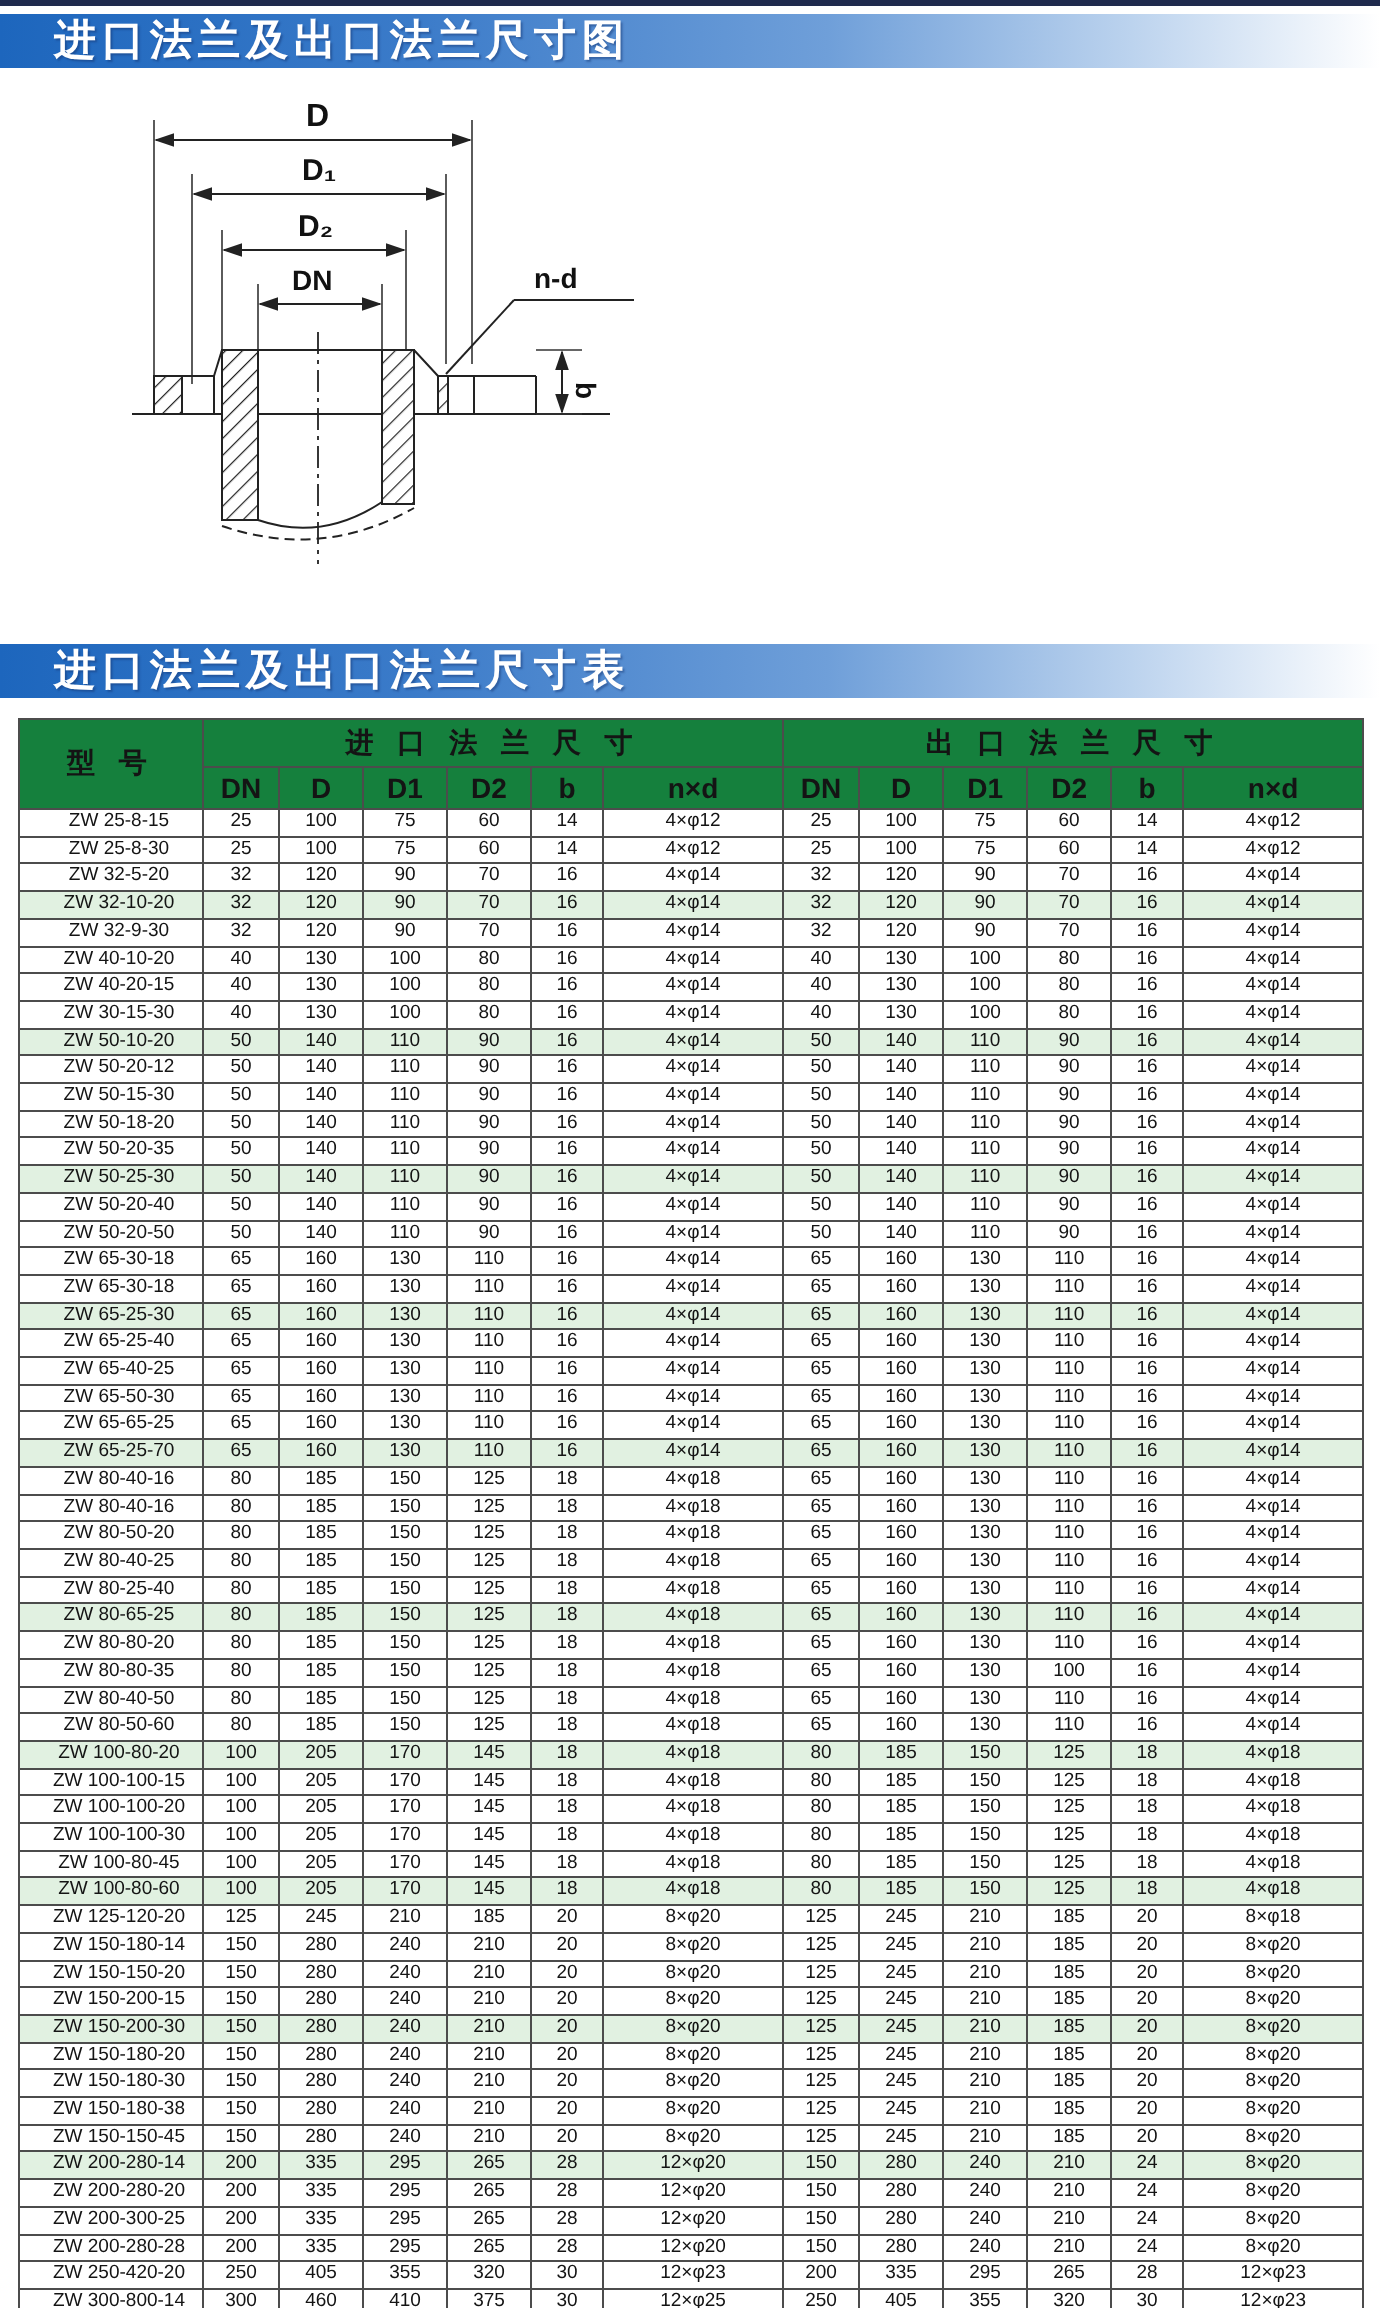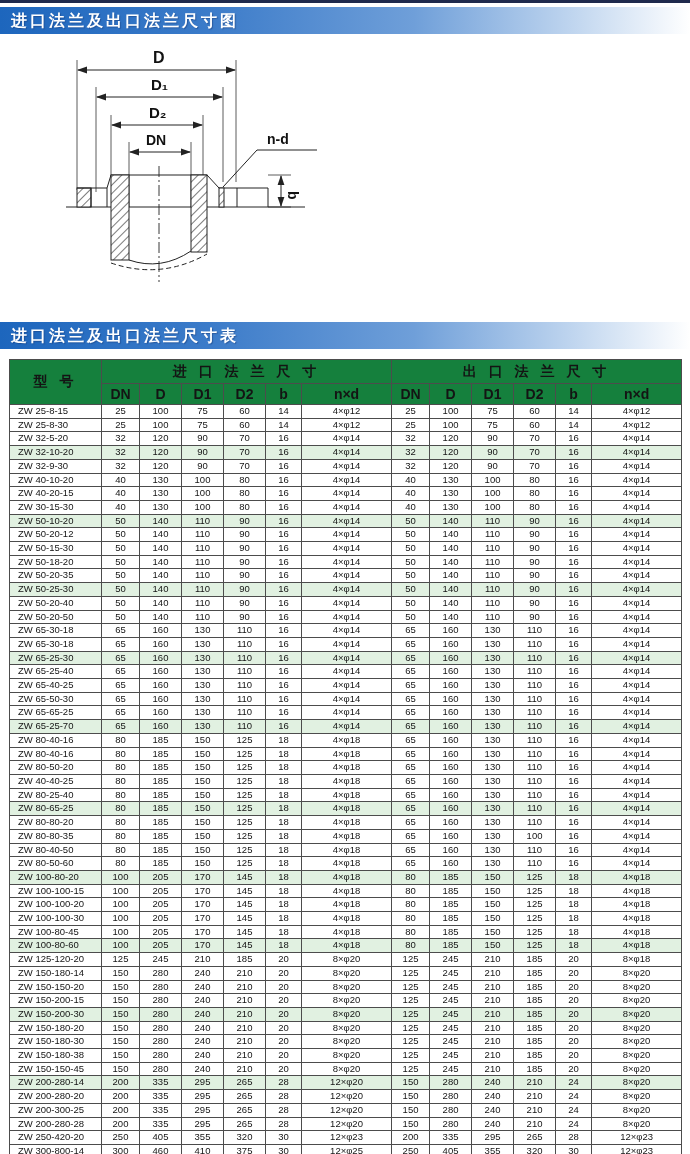--- a/index.html
+++ b/index.html
@@ -5,41 +5,41 @@
   html,body{margin:0;padding:0;}
   body{
     width:690px;height:1154px;background:#ffffff;position:relative;
     font-family:"Liberation Sans","DejaVu Sans",sans-serif;color:#1a1a1a;
     overflow:hidden;
   }
   .topline{height:3px;background:var(--top-line,#1f2a4d);}
   .title-bar{
     margin-top:4px;height:27px;line-height:27px;
     background:linear-gradient(90deg,var(--bar-start,#1d66bd) 0%,#3b7bc9 30%,#6f9fd9 60%,#bcd3ee 82%,#ffffff 100%);
-    color:#ffffff;font-weight:bold;font-size:16px;letter-spacing:3px;padding-left:11px;
+    color:#ffffff;font-weight:bold;font-size:21px;letter-spacing:3px;padding-left:27px;
     text-shadow:1px 1px 1px rgba(20,50,110,.45);
   }
   .bar2{margin-top:29px;}
   .diagram-wrap{height:259px;padding:6px 0 0 56px;box-sizing:border-box;}
   svg text{font-family:"Liberation Sans","DejaVu Sans",sans-serif;fill:#111;}
   .dline{stroke:#222;stroke-width:1;fill:none;}
   .thin{stroke:#333;stroke-width:0.8;fill:none;}
   .dash{stroke:#222;stroke-width:1;fill:none;stroke-dasharray:5 3;}
   .cline{stroke:#222;stroke-width:0.9;fill:none;stroke-dasharray:11 3 2 3;}
   .hatchbox{fill:url(#hatch);stroke:#222;stroke-width:1;}
   .dim-table{
     border-collapse:collapse;table-layout:fixed;width:672px;margin:10px 0 0 9px;
     font-size:9.5px;color:#141414;
   }
   .dim-table th,.dim-table td{border:1px solid #4c4c4c;text-align:center;padding:0;}
   .dim-table thead th{font-size:14px;font-weight:bold;background:#15803d;}
   .dim-table .h1{height:24px;font-size:12px;letter-spacing:4px;}
   .dim-table .h2 th{height:20px;letter-spacing:0;}
   .dim-table td{height:12.7px;line-height:12.7px;white-space:nowrap;}
-  .dim-table td.model{text-align:left;padding-left:8px;}
+  .dim-table td.model{text-align:center;padding-left:8px;}
   .dim-table tr.hl td{background:var(--highlight-row,#e1f1e1);}
 </style>
 </head>
 <body>
 
 <div class="topline"></div>
 
 <div class="title-bar">
   <span>进口法兰及出口法兰尺寸图</span>
 </div>
@@ -548,21 +548,21 @@
         <td>18</td>
         <td>4×φ18</td>
         <td>65</td>
         <td>160</td>
         <td>130</td>
         <td>110</td>
         <td>16</td>
         <td>4×φ14</td>
       </tr>
       <tr>
-        <td class="model">ZW 40-40-25</td>
+        <td class="model">ZW 80-40-25</td>
         <td>80</td>
         <td>185</td>
         <td>150</td>
         <td>125</td>
         <td>18</td>
         <td>4×φ18</td>
         <td>65</td>
         <td>160</td>
         <td>130</td>
         <td>110</td>

